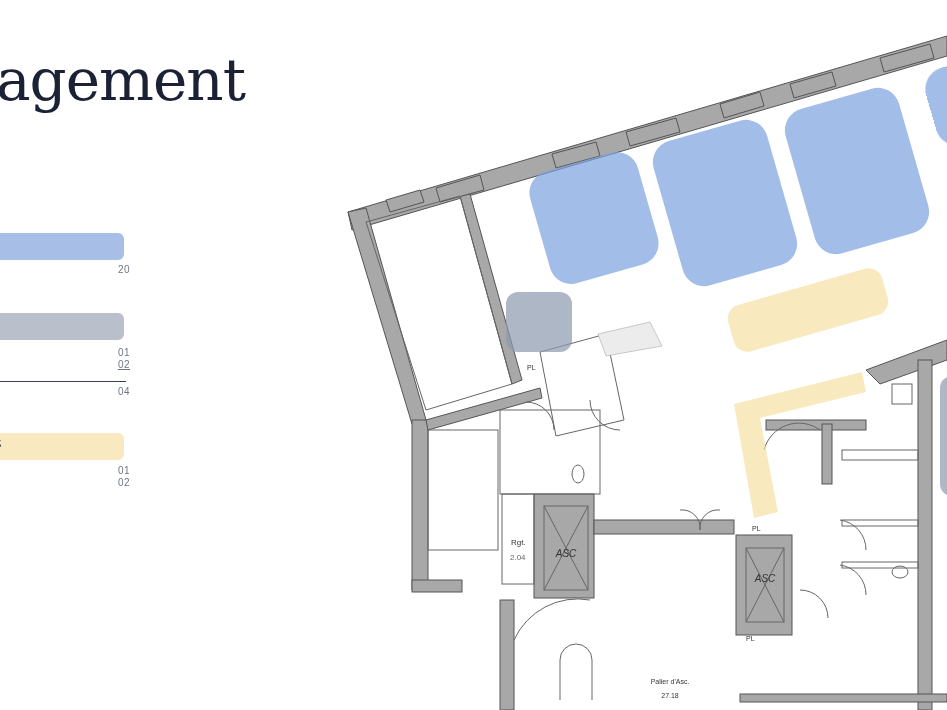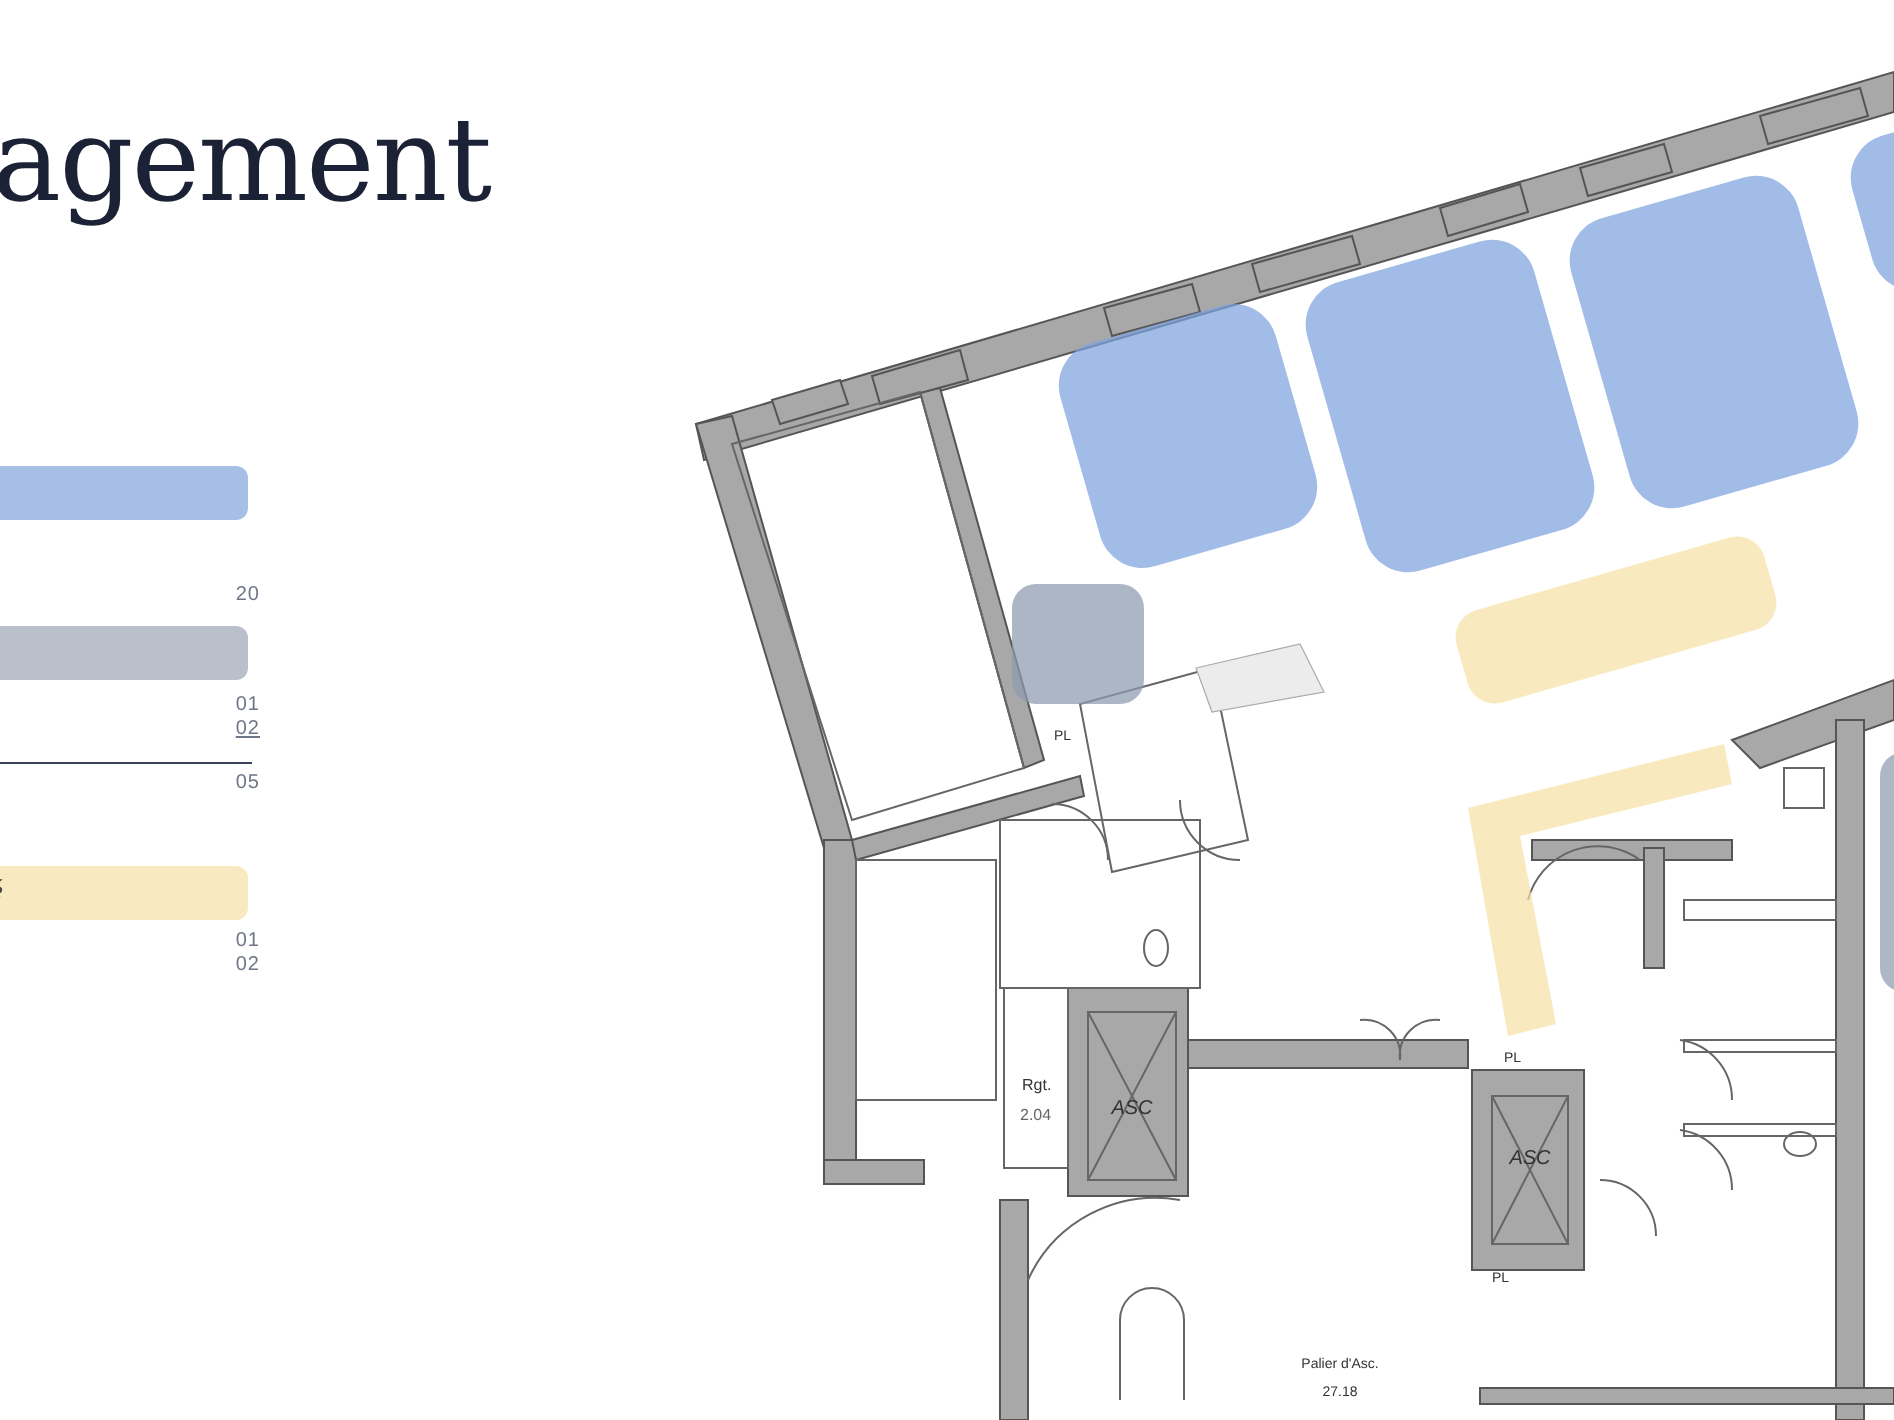--- a/index.html
+++ b/index.html
@@ -14,30 +14,30 @@
 </style>
 </head>
 <body>
 
 <div class="title">agement</div>
 
 <div class="legend">
   <div class="bar" style="top:233px;background:#a7bfe6;">
       <span></span>
     </div>
-  <div class="num" style="top:264px;margin-top:28px;">20</div>
+  <div class="num" style="top:264px;">20</div>
 
   <div class="bar" style="top:313px;background:#b9c0cb;">
       <span></span>
     </div>
   <div class="num" style="top:347px;">01</div>
   <div class="num" style="top:359px;text-decoration:underline;">02</div>
 
   <div class="rule"></div>
-  <div class="num" style="top:386px;">05</div>
+  <div class="num" style="top:386px;">04</div>
 
   <div class="bar" style="top:433px;background:#f8e9c1;">
       <span>é</span>
     </div>
   <div class="num" style="top:465px;">01</div>
   <div class="num" style="top:477px;">02</div>
 </div>
 
 <svg class="plan" viewBox="0 0 947 710" xmlns="http://www.w3.org/2000/svg">
   <g fill="#a8a8a8" stroke="#555" stroke-width="1">

